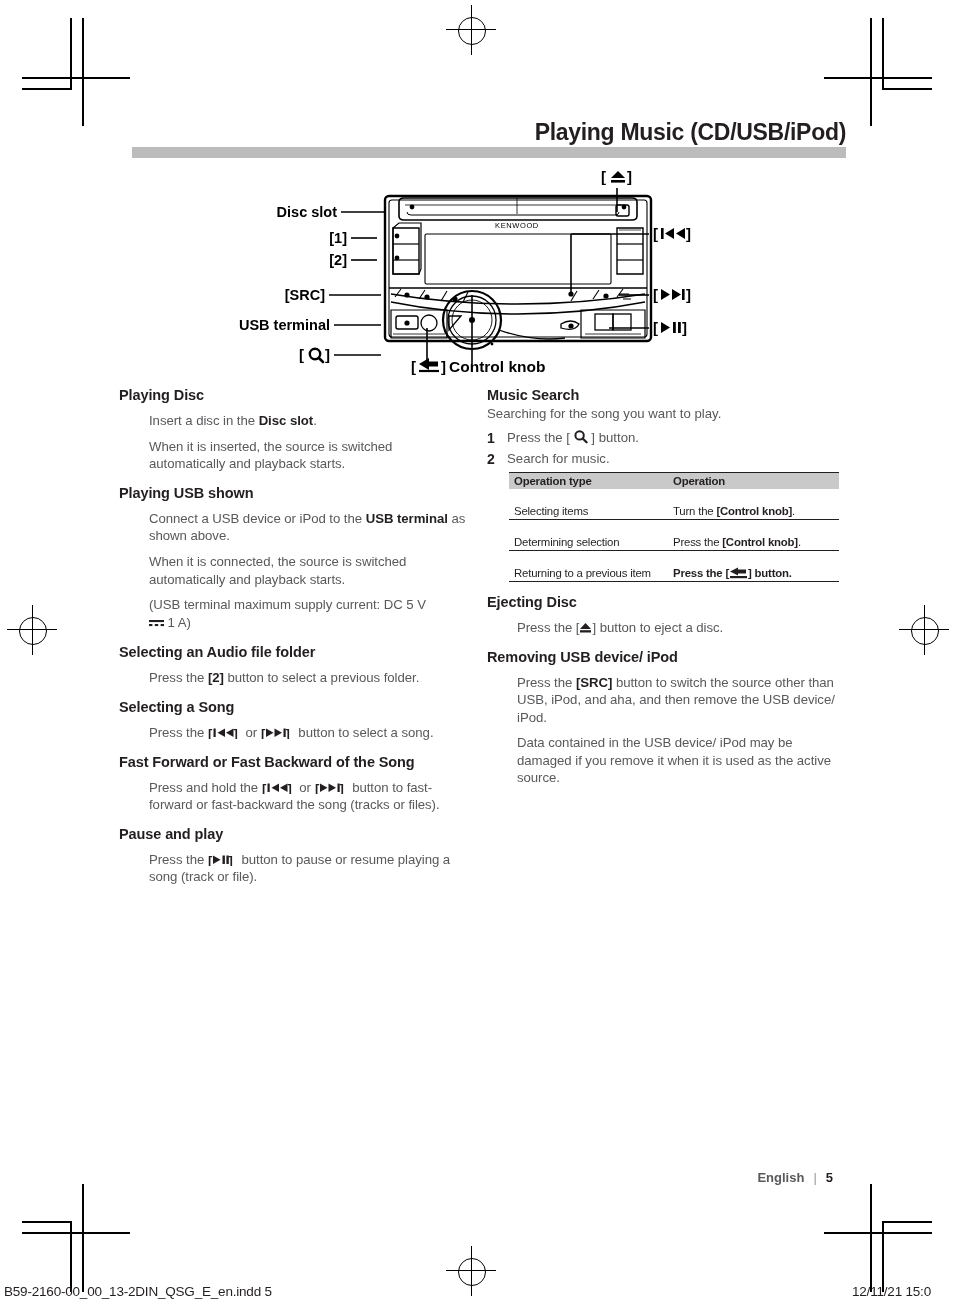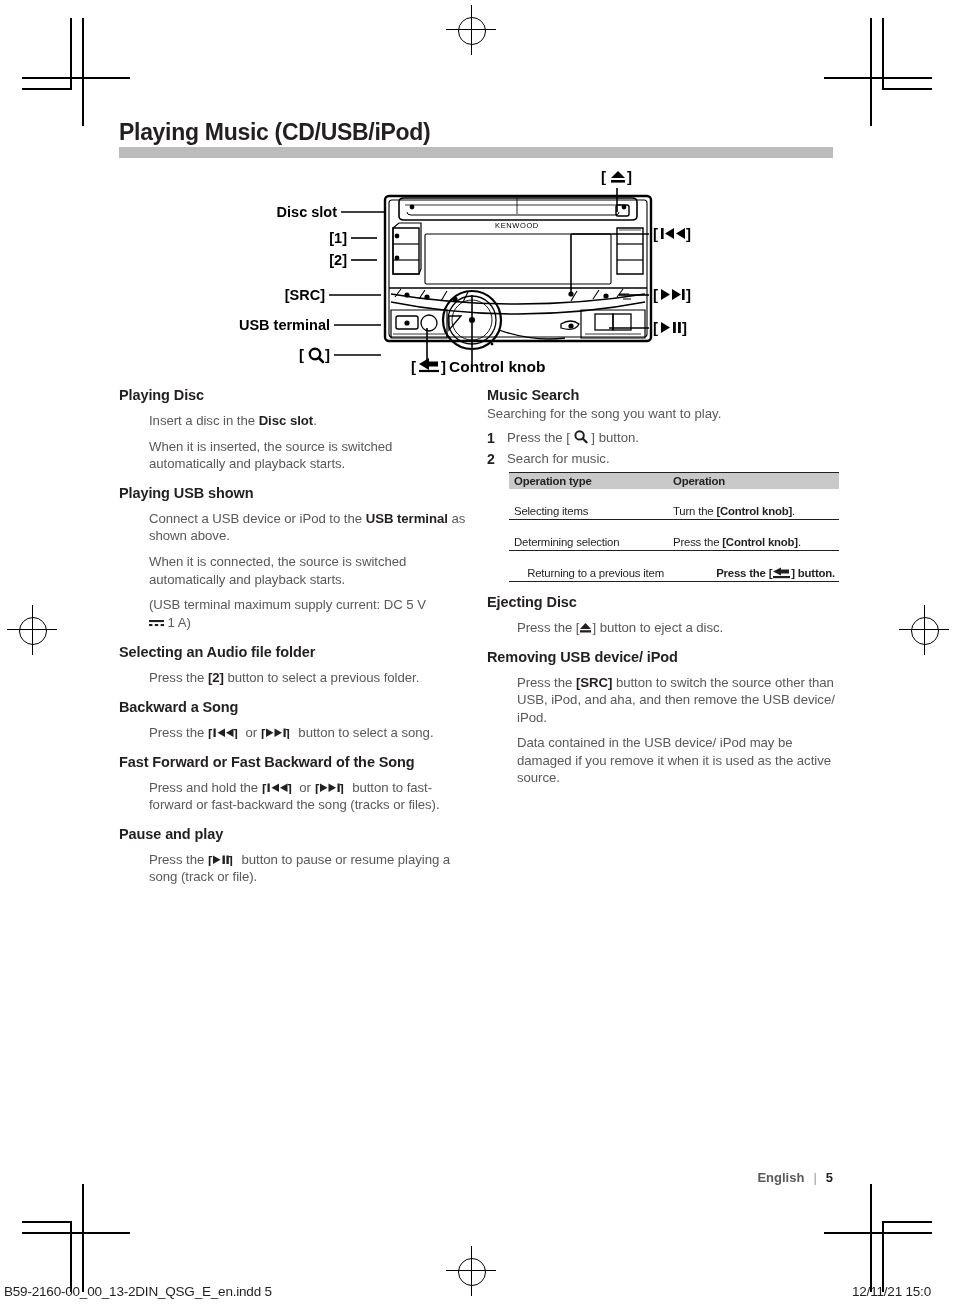--- a/index.html
+++ b/index.html
@@ -23,21 +23,21 @@
   .crop-line { position: absolute; background: #000; }
   .reg-mark { position: absolute; }
   .reg-mark .ring {
     position: absolute; border: 1px solid #000; border-radius: 50%;
     width: 26px; height: 26px; left: 12px; top: 12px;
   }
   .reg-mark .h { position: absolute; background: #000; height: 1px; width: 50px; left: 0; top: 24px; }
   .reg-mark .v { position: absolute; background: #000; width: 1px; height: 50px; left: 25px; top: 0; }
 
   
-  .page-title-wrap { position: absolute; left: 119px; top: 120px; width: 714px; }
+  .page-title-wrap { position: absolute; left: 132px; top: 120px; width: 714px; text-align: right; }
   .page-title {
     font-size: 23px;
     font-weight: bold;
     letter-spacing: -0.3px;
     color: #231f20;
     margin: 0 0 2px 0;
     line-height: 1.1;
   }
   .title-rule {
     height: 11px;
@@ -107,21 +107,21 @@
     letter-spacing: -0.2px;
   }
   table.op-table td {
     font-size: 11.4px;
     color: #231f20;
     padding: 16px 4px 2px 5px;
     border-bottom: 0.9px solid #231f20;
     letter-spacing: -0.2px;
     vertical-align: top;
   }
-  table.op-table tr:last-child td { border-bottom: 1.4px solid #231f20; text-align: right; }
+  table.op-table tr:last-child td { border-bottom: 1.4px solid #231f20; }
   table.op-table td b { font-weight: bold; }
   .col-op-type { width: 150px; }
 
   .table-note {
     font-size: 13.2px;
     color: #58595b;
     line-height: 1.33;
     margin: 2px 0 0 22px;
   }
 
@@ -376,21 +376,21 @@
             </svg>
         </span><span> 1 A)</span></p>
     </div>
 
     <div class="sect-block">
       <h2 class="sect">Selecting an Audio file folder</h2>
       <p class="body"><span>Press the </span><b>[2]</b><span> button to select a previous folder.</span></p>
     </div>
 
     <div class="sect-block">
-      <h2 class="sect">Backward a Song</h2>
+      <h2 class="sect">Selecting a Song</h2>
       <p class="body"><span>Press the </span><span class="k gl"><svg width="34" height="13" viewBox="0 0 34 13">
               <text x="0" y="11.5" font-family="Liberation Sans, sans-serif" font-size="13" font-weight="bold" fill="#231f20">[</text>
               <rect x="5.5" y="2.5" width="2.2" height="8.5" fill="#231f20"></rect>
               <path d="M17 2.5 l0 8.5 l-7.5 -4.25 z" fill="#231f20"></path>
               <path d="M25.5 2.5 l0 8.5 l-7.5 -4.25 z" fill="#231f20"></path>
               <text x="25.5" y="11.5" font-family="Liberation Sans, sans-serif" font-size="13" font-weight="bold" fill="#231f20">]</text>
             </svg></span><span> or </span><span class="k gl"><svg width="34" height="13" viewBox="0 0 34 13">
               <text x="0" y="11.5" font-family="Liberation Sans, sans-serif" font-size="13" font-weight="bold" fill="#231f20">[</text>
               <path d="M5 2.5 l0 8.5 l7.5 -4.25 z" fill="#231f20"></path>
               <path d="M13.5 2.5 l0 8.5 l7.5 -4.25 z" fill="#231f20"></path>

